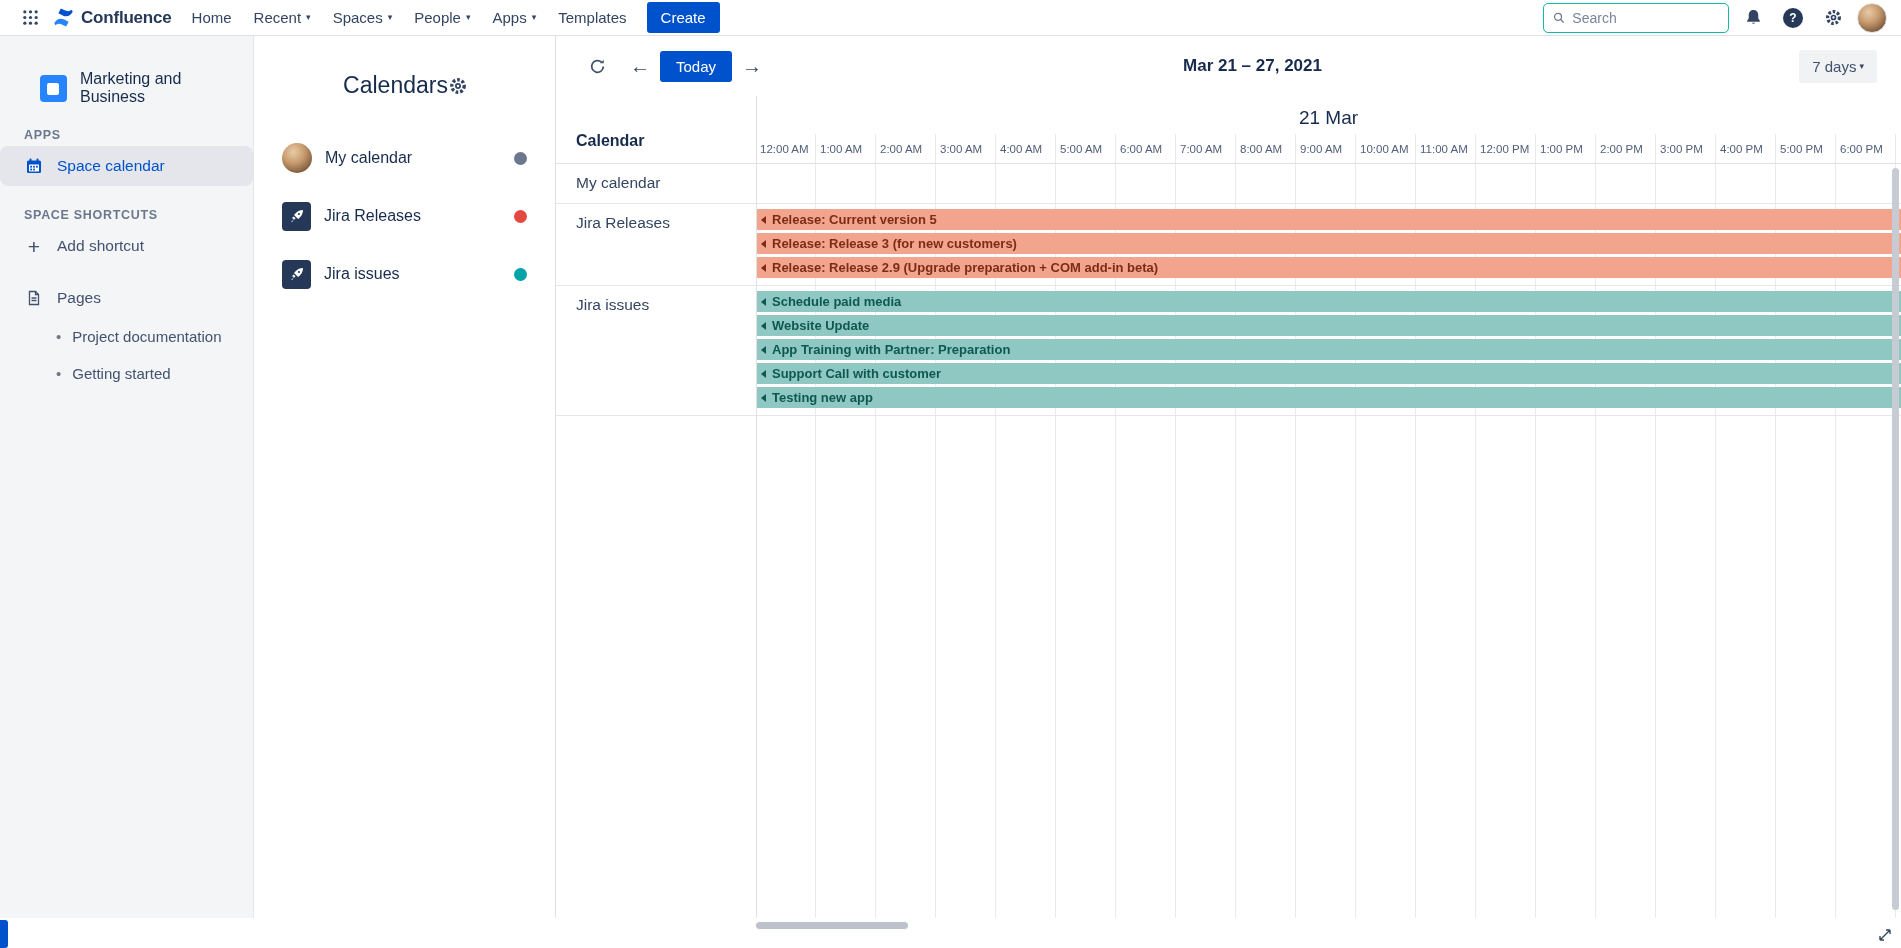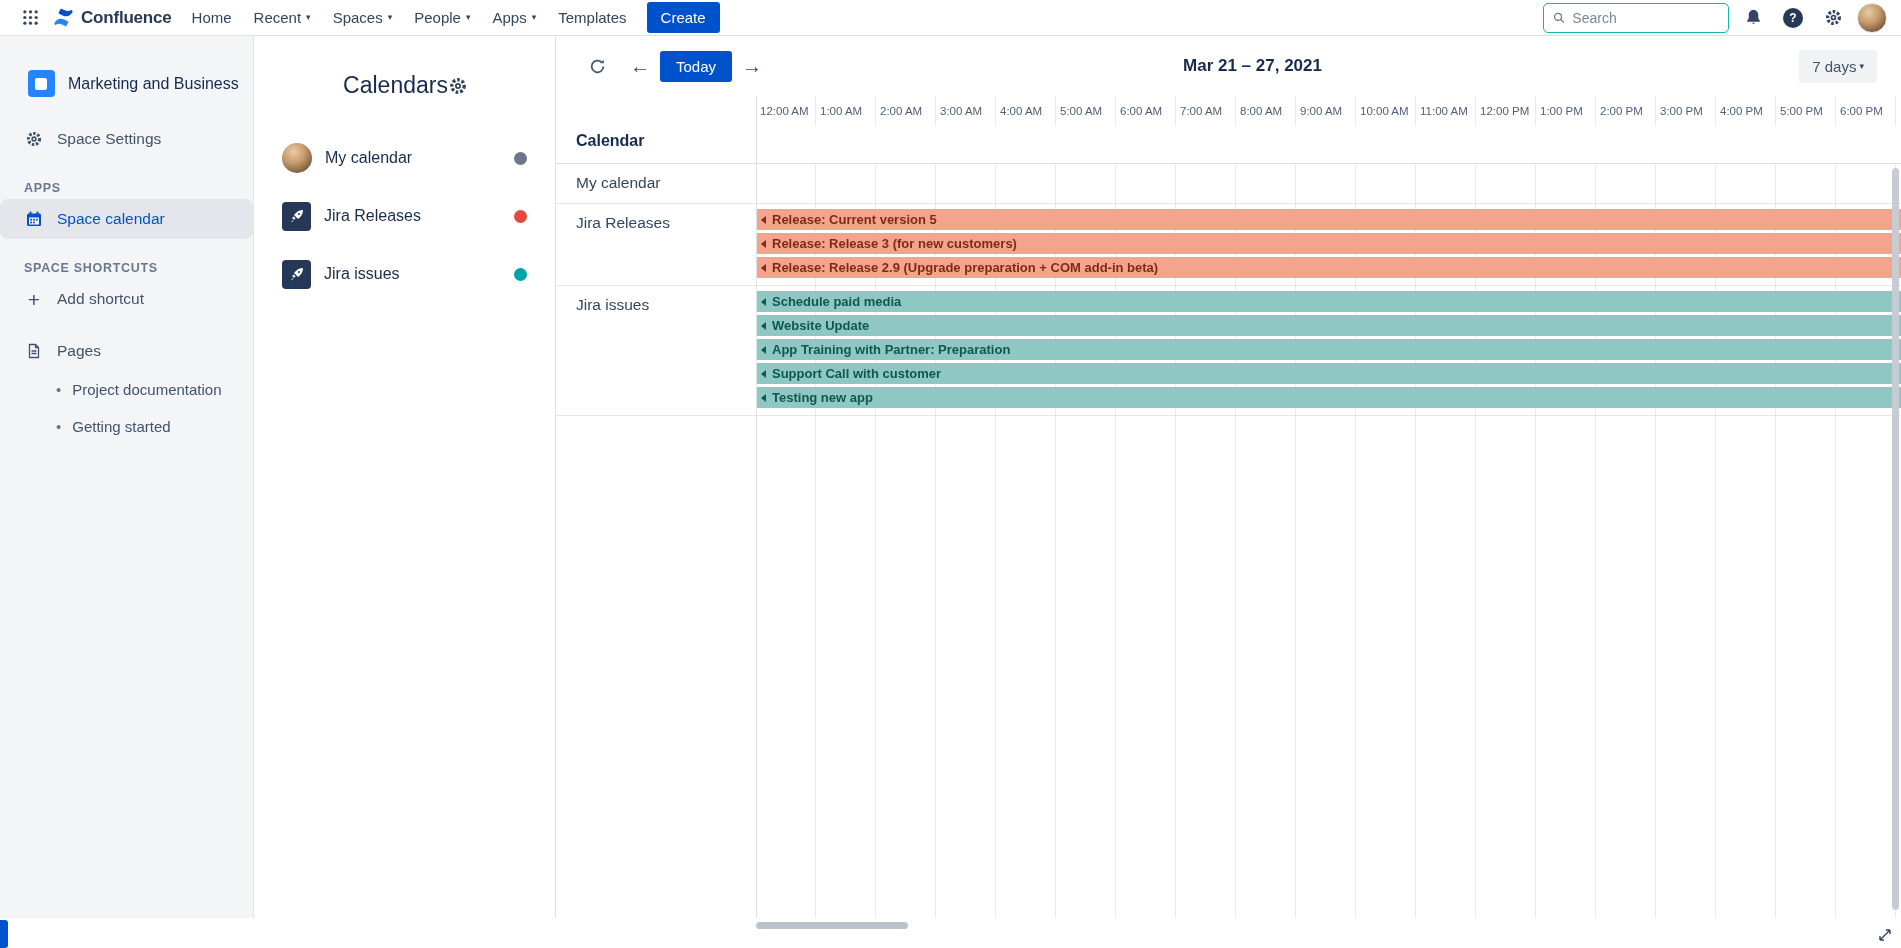--- a/index.html
+++ b/index.html
@@ -32,21 +32,21 @@
   .avatar { width:30px; height:30px; border-radius:50%;
     background:radial-gradient(circle at 38% 30%, #e9cba8 0%, #c79b6e 40%, #7d5a3c 78%, #573c24 100%);
     border:1px solid #DFE1E6; }
 
   
   .app-body { height:912px; display:flex; position:relative; }
 
   
   .sidebar { width:254px; height:882px; background:#F4F5F7; border-right:1px solid #E3E5E9;
     padding-top:34px; flex-shrink:0; }
-  .space-header { display:flex; align-items:center; gap:13px; padding:0 12px 0 28px; margin-bottom:22px; }
+  .space-header { display:flex; align-items:center; gap:13px; padding:0 12px 0 40px; margin-bottom:22px; }
   .space-logo { width:27px; height:27px; border-radius:4px; background:#2684FF; position:relative; flex-shrink:0; }
   .space-logo .inner { position:absolute; left:7px; top:8px; width:12px; height:12px; background:#fff; border-radius:2px; }
   .space-name { font-size:16px; font-weight:500; color:#172B4D; }
   .side-item { height:40px; display:flex; align-items:center; gap:13px; padding-left:24px;
     font-size:15.5px; color:#42526E; }
   .side-item.selected { background:#E4E6EB; color:#0052CC;border-radius:8px; }
   .side-section { margin:22px 0 4px 24px; font-size:12.5px; font-weight:700; color:#6B778C; letter-spacing:.7px; }
   .side-icon { width:20px; display:flex; justify-content:center; flex-shrink:0; }
   .plus-glyph { font-size:21px; color:#42526E; line-height:1; font-weight:400; }
   .page-link { height:37px; display:flex; align-items:center; gap:11px; padding-left:56px;
@@ -192,29 +192,20 @@
 
 <div class="app-body" data-interactable="false">
 
   <aside class="sidebar" data-interactable="false">
     <div class="space-header" data-interactable="true">
       <div class="space-logo" data-interactable="false">
           <div class="inner"></div>
         </div>
       <span class="space-name" data-interactable="false">Marketing and Business</span>
     </div>
-    <div class="side-item" data-interactable="true">
-      <span class="side-icon" data-interactable="false">
-        <svg viewBox="0 0 20 20" width="18" height="18">
-          <circle cx="10" cy="10" r="6.2" fill="none" stroke="#42526E" stroke-width="3.4" stroke-dasharray="2.7 1.9"></circle>
-          <circle cx="10" cy="10" r="2.1" fill="none" stroke="#42526E" stroke-width="1.8"></circle>
-        </svg>
-      </span>
-      <span data-interactable="false">Space Settings</span>
-    </div>
     <div class="side-section" data-interactable="false">APPS</div>
     <div class="side-item selected" data-interactable="true">
       <span class="side-icon" data-interactable="false">
         <svg viewBox="0 0 18 18" width="18" height="18">
           <rect x="2" y="3.5" width="14" height="12.5" rx="1.5" fill="#0052CC"></rect>
           <rect x="4.5" y="1.5" width="2" height="3.5" rx="1" fill="#0052CC"></rect>
           <rect x="11.5" y="1.5" width="2" height="3.5" rx="1" fill="#0052CC"></rect>
           <rect x="4" y="7.5" width="10" height="7" rx="0.5" fill="#fff"></rect>
           <g fill="#0052CC">
             <rect x="5.2" y="8.8" width="1.8" height="1.8"></rect>
@@ -318,20 +309,21 @@
         <span data-interactable="false">7 days</span>
         <span class="chev" data-interactable="false">▾</span>
       </button>
     </div>
 
     <div class="cal-body" data-interactable="false">
       <div class="col-divider" data-interactable="false"></div>
       <div class="cal-header" data-interactable="false">
         <div class="header-label-cell" data-interactable="false">Calendar</div>
         <div class="header-time-cell" data-interactable="false">
+          <div class="date-header" data-interactable="false">21 Mar</div>
           <div class="time-row" data-interactable="false">
 
           <div class="time-cell" data-interactable="false">12:00 AM</div>
               <div class="time-cell" data-interactable="false">1:00 AM</div>
               <div class="time-cell" data-interactable="false">2:00 AM</div>
               <div class="time-cell" data-interactable="false">3:00 AM</div>
               <div class="time-cell" data-interactable="false">4:00 AM</div>
               <div class="time-cell" data-interactable="false">5:00 AM</div>
               <div class="time-cell" data-interactable="false">6:00 AM</div>
               <div class="time-cell" data-interactable="false">7:00 AM</div>

